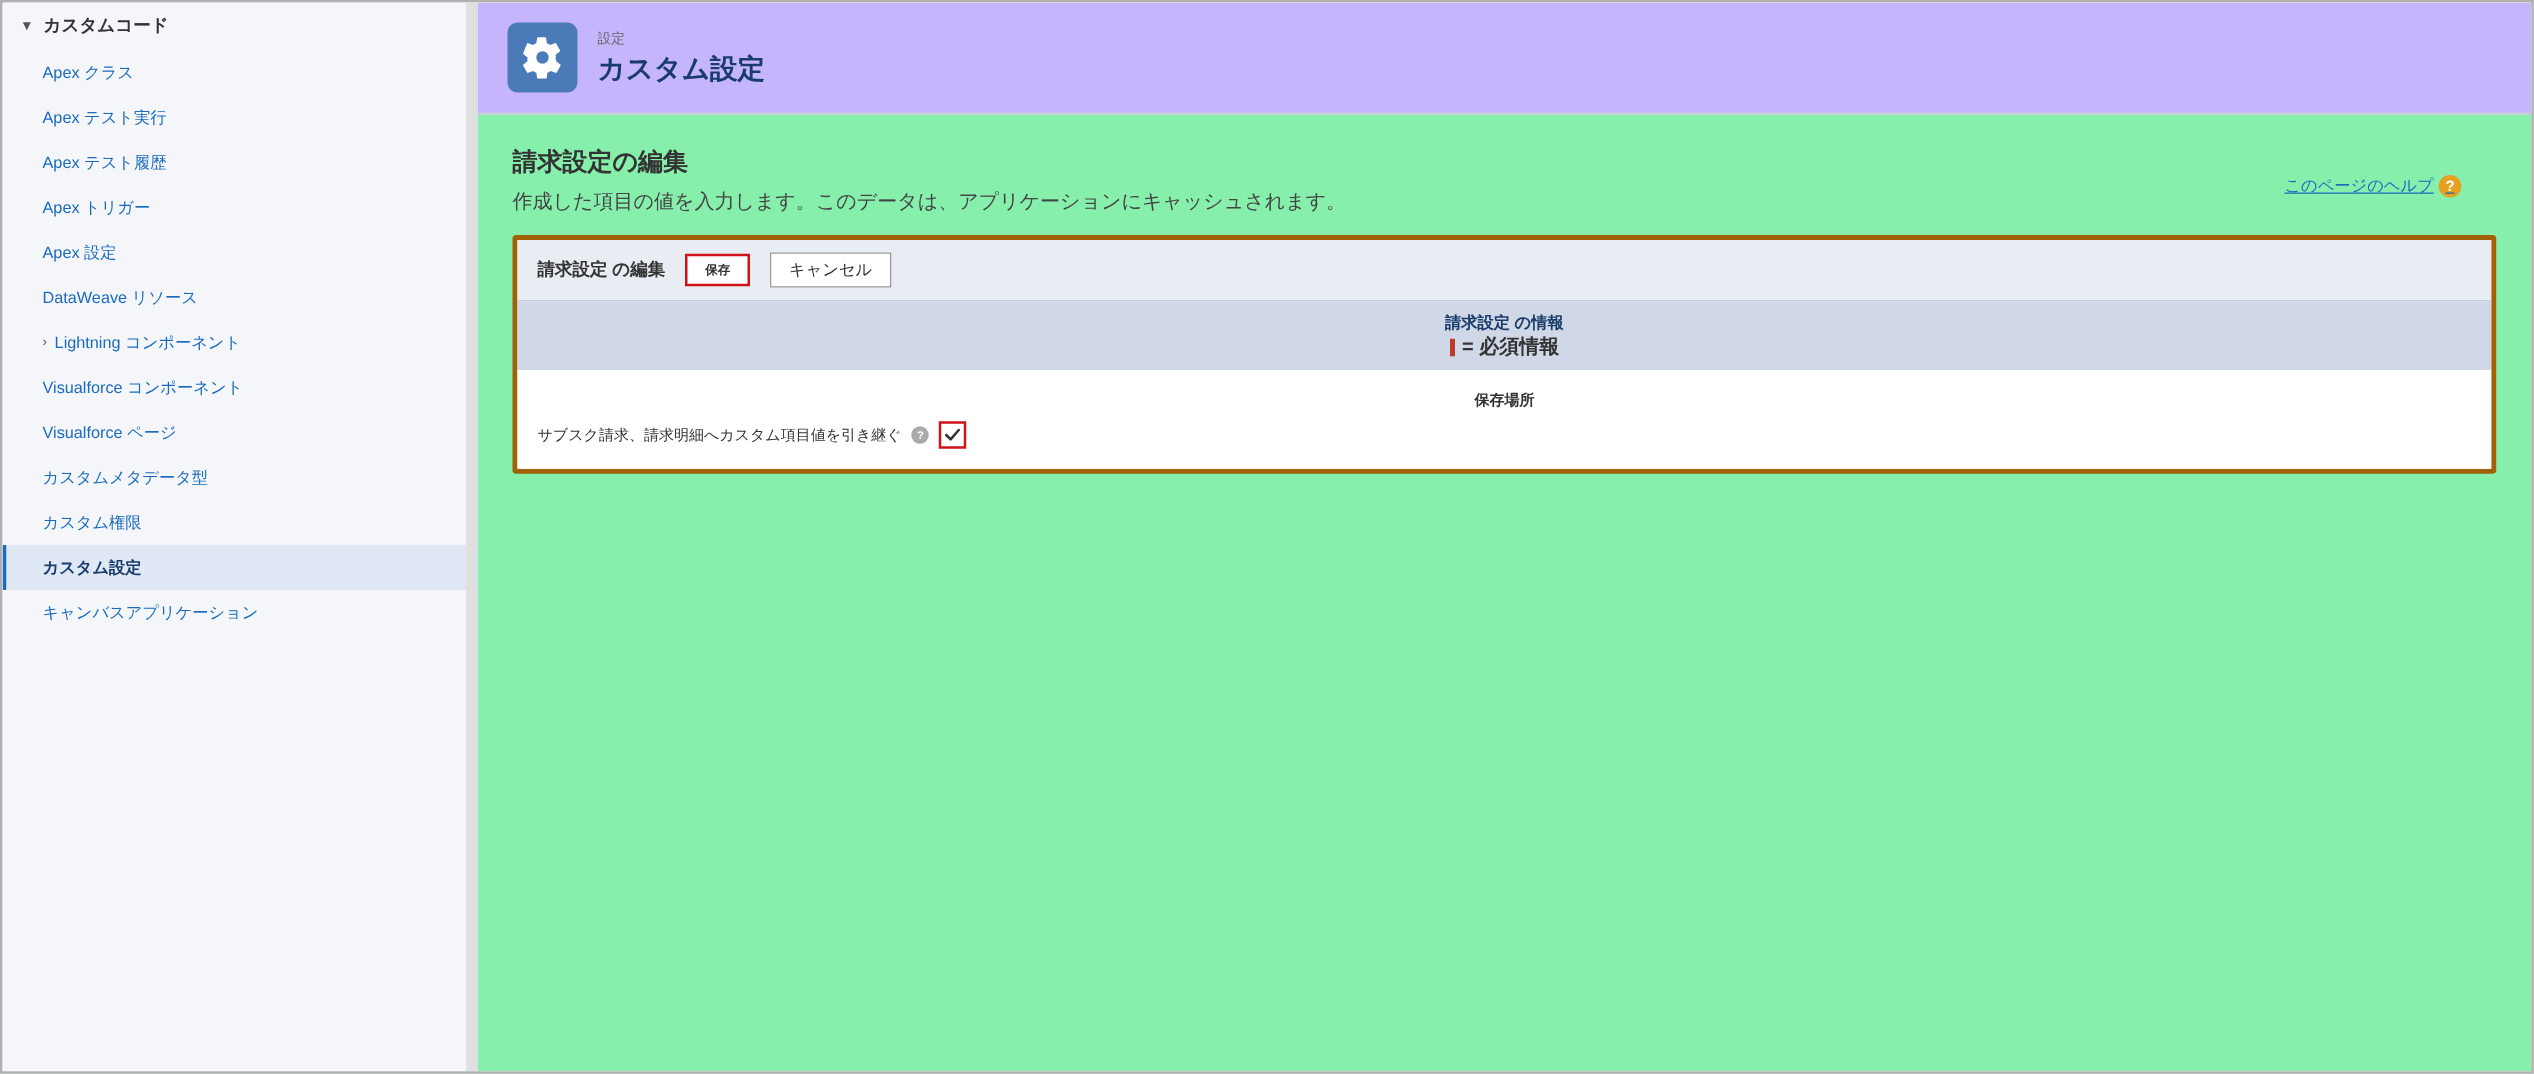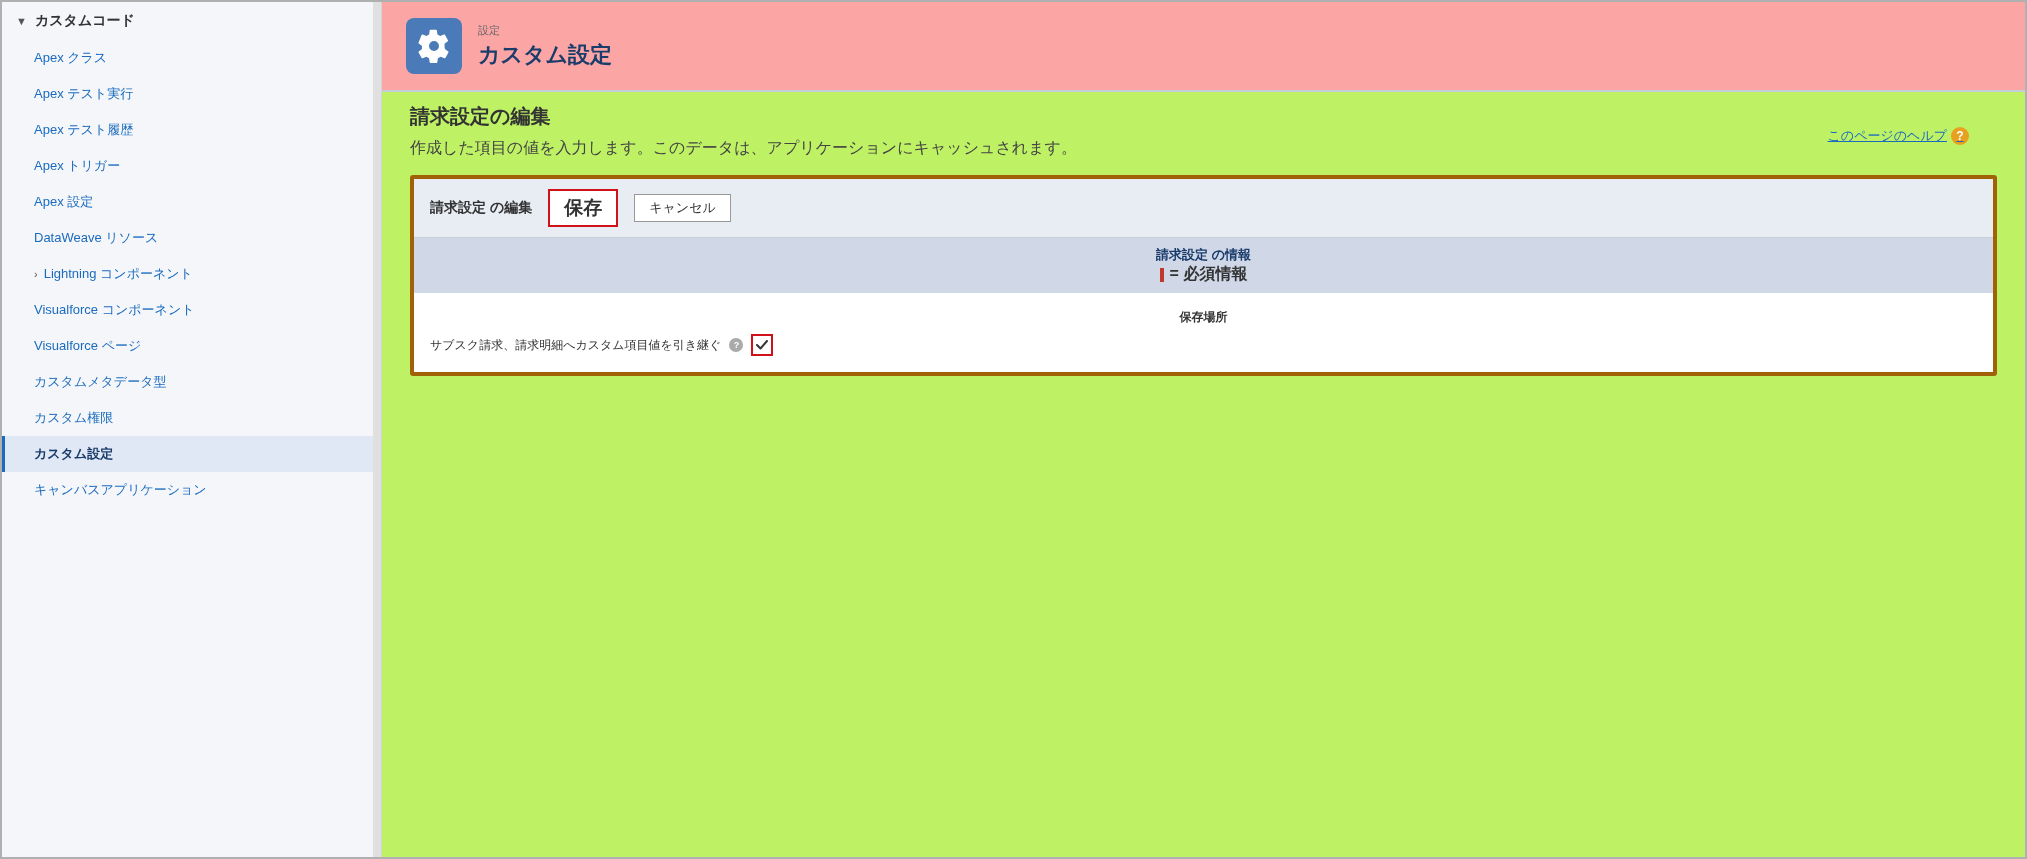--- a/index.html
+++ b/index.html
@@ -83,21 +83,21 @@
     .main-content {
       flex: 1;
       display: flex;
       flex-direction: column;
       overflow: hidden;
       background: #eef2f7;
     }
 
     
     .page-header {
-      background: #fca5a5;
+      background: #c4b5fd;
       border-bottom: 2px solid #c5cfd8;
       padding: 16px 24px;
       display: flex;
       align-items: center;
       min-height: 80px;
     }
 
     .page-header-icon {
       width: 56px;
       height: 56px;
@@ -129,23 +129,23 @@
 
     .page-header-title {
       font-size: 22px;
       font-weight: bold;
       color: #1a3c6b;
     }
 
     
     .content-area {
       flex: 1;
-      padding: 11px 28px;
+      padding: 24px 28px;
       overflow-y: auto;
-      background: #bef264;
+      background: #86efac;
     }
 
     .content-card {
       background: #fff;
       border: 4px solid #a16207;
       border-radius: 3px;
     }
 
     .section-title {
       font-size: 20px;
@@ -200,21 +200,21 @@
       font-size: 14px;
       font-weight: bold;
       color: #333;
     }
 
     .save-button {
       background: #fff;
       border: 2px solid #d0111a;
       color: #333;
       padding: 4px 14px;
-      font-size: 19px;
+      font-size: 10px;
       font-family: inherit;
       cursor: pointer;
       font-weight: bold;
     }
 
     .cancel-button {
       background: #fff;
       border: 1px solid #999;
       color: #333;
       padding: 4px 14px;

